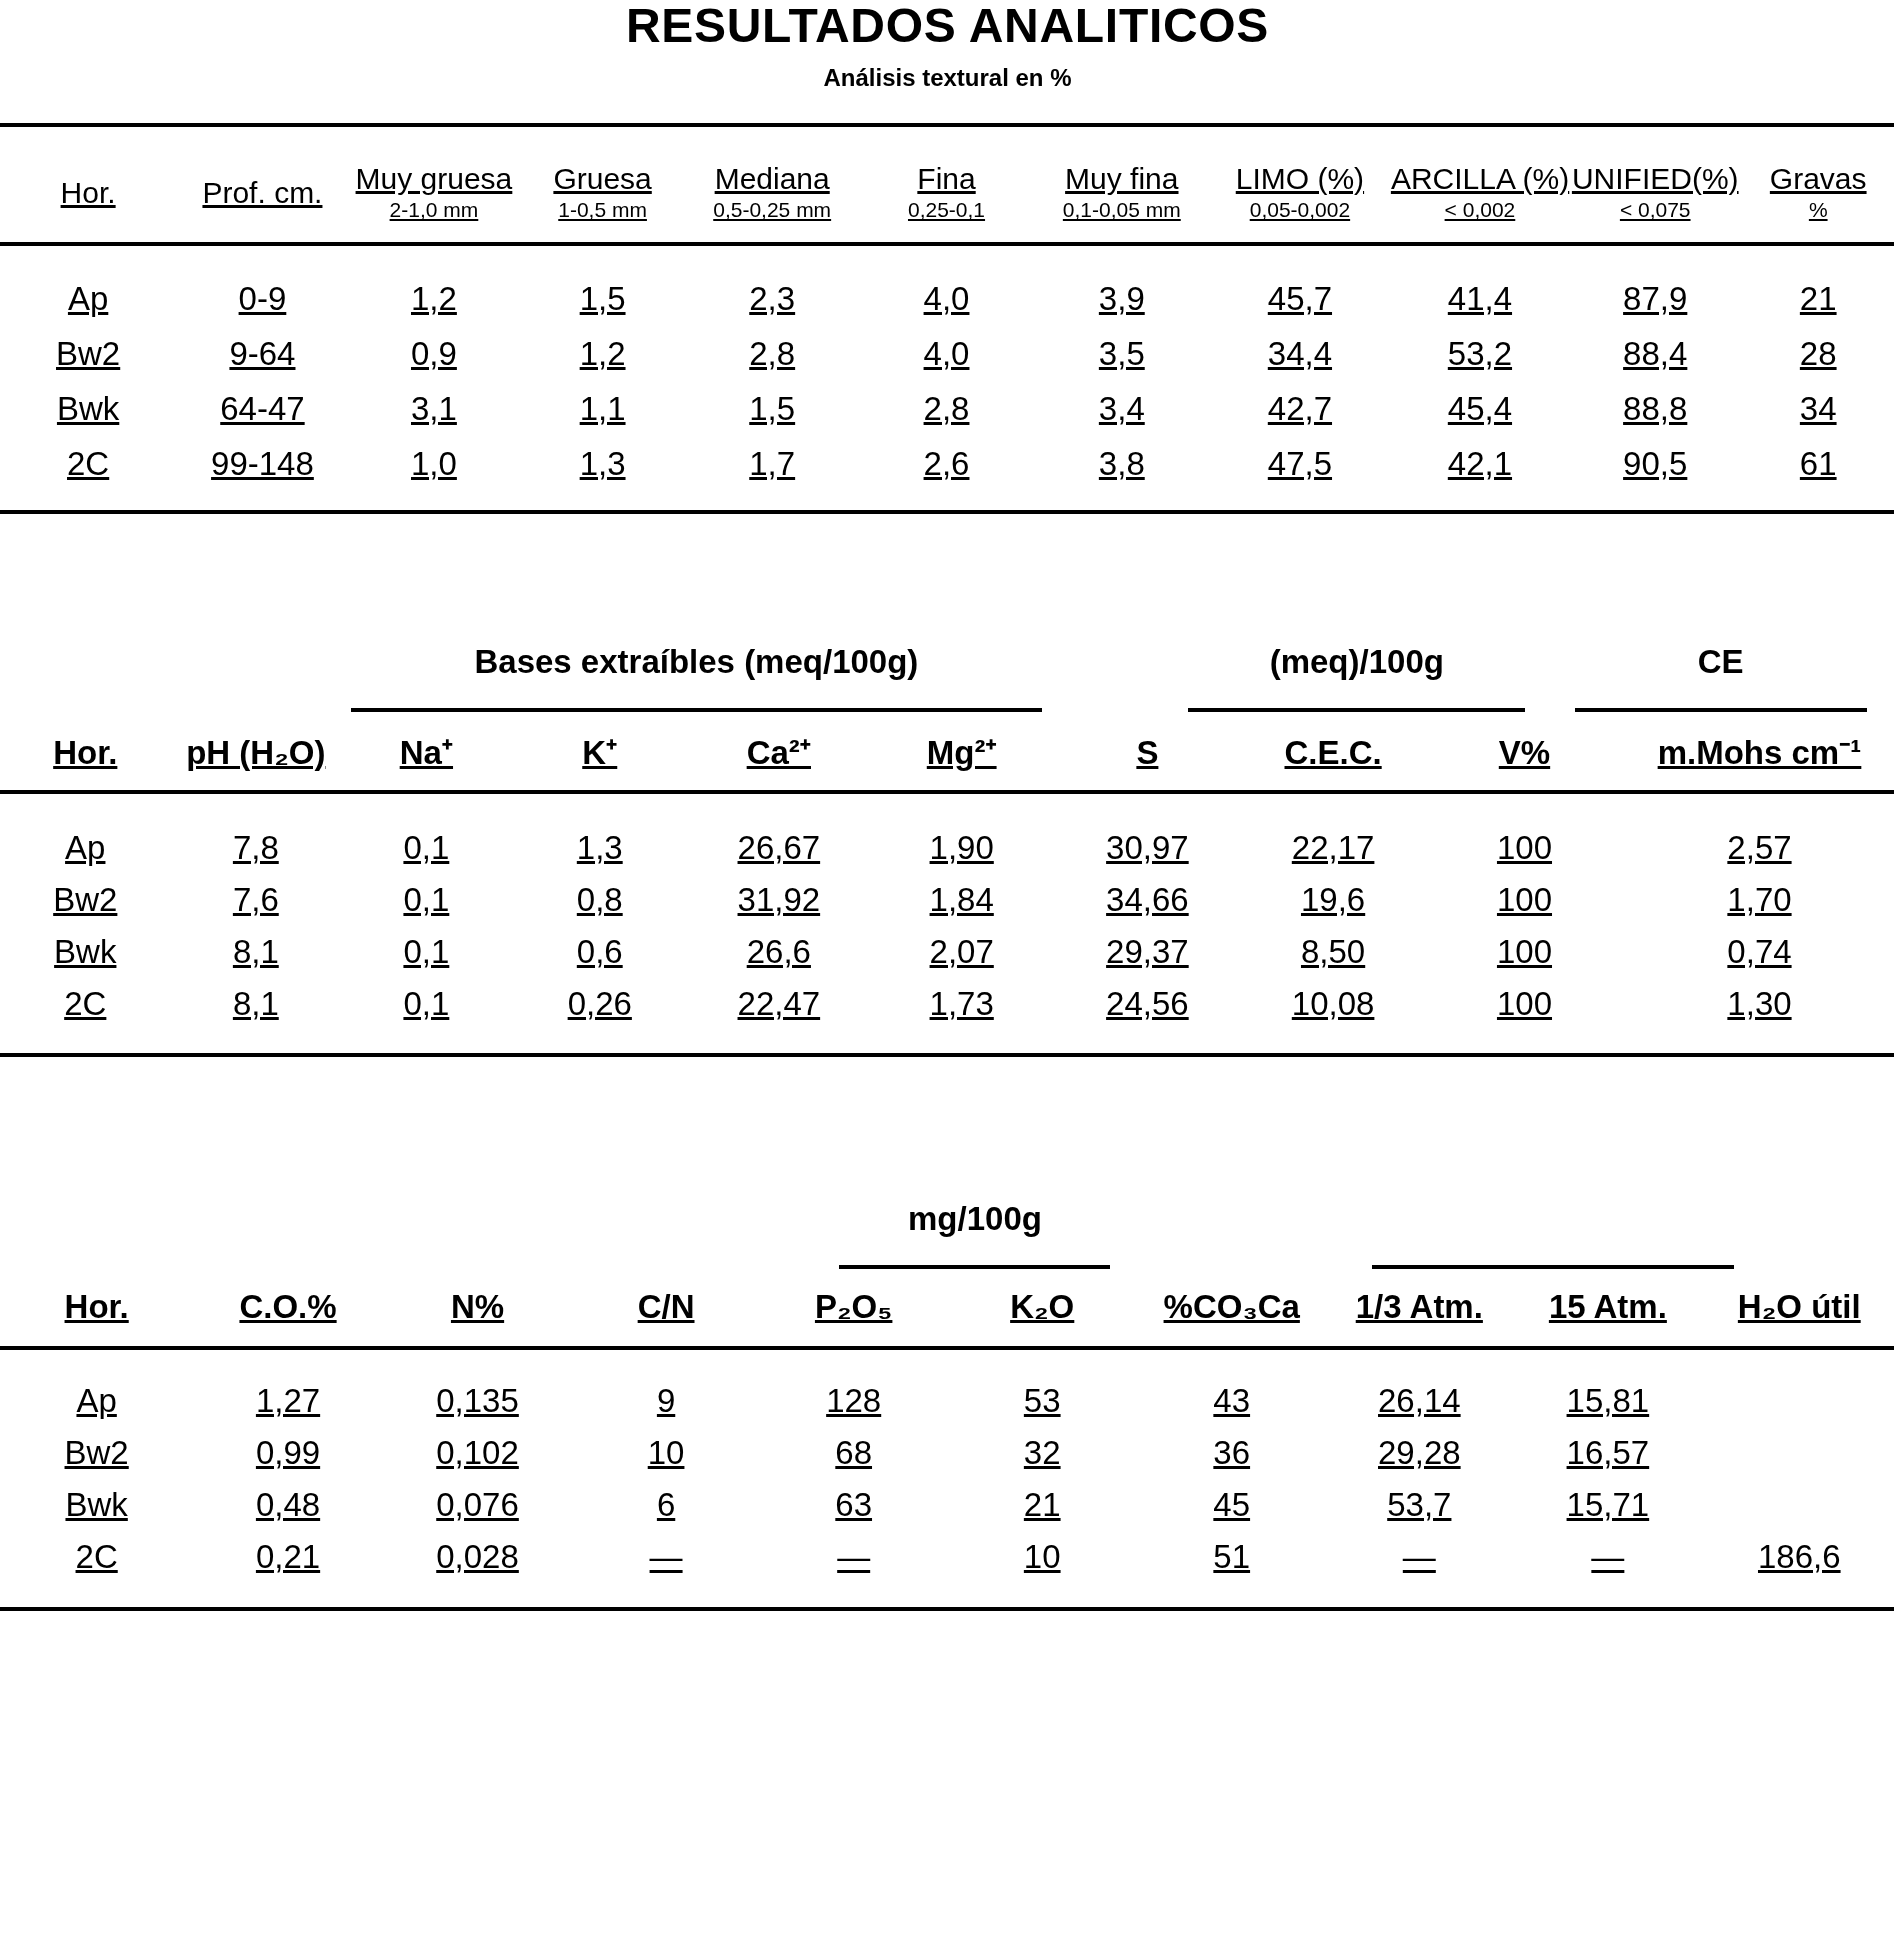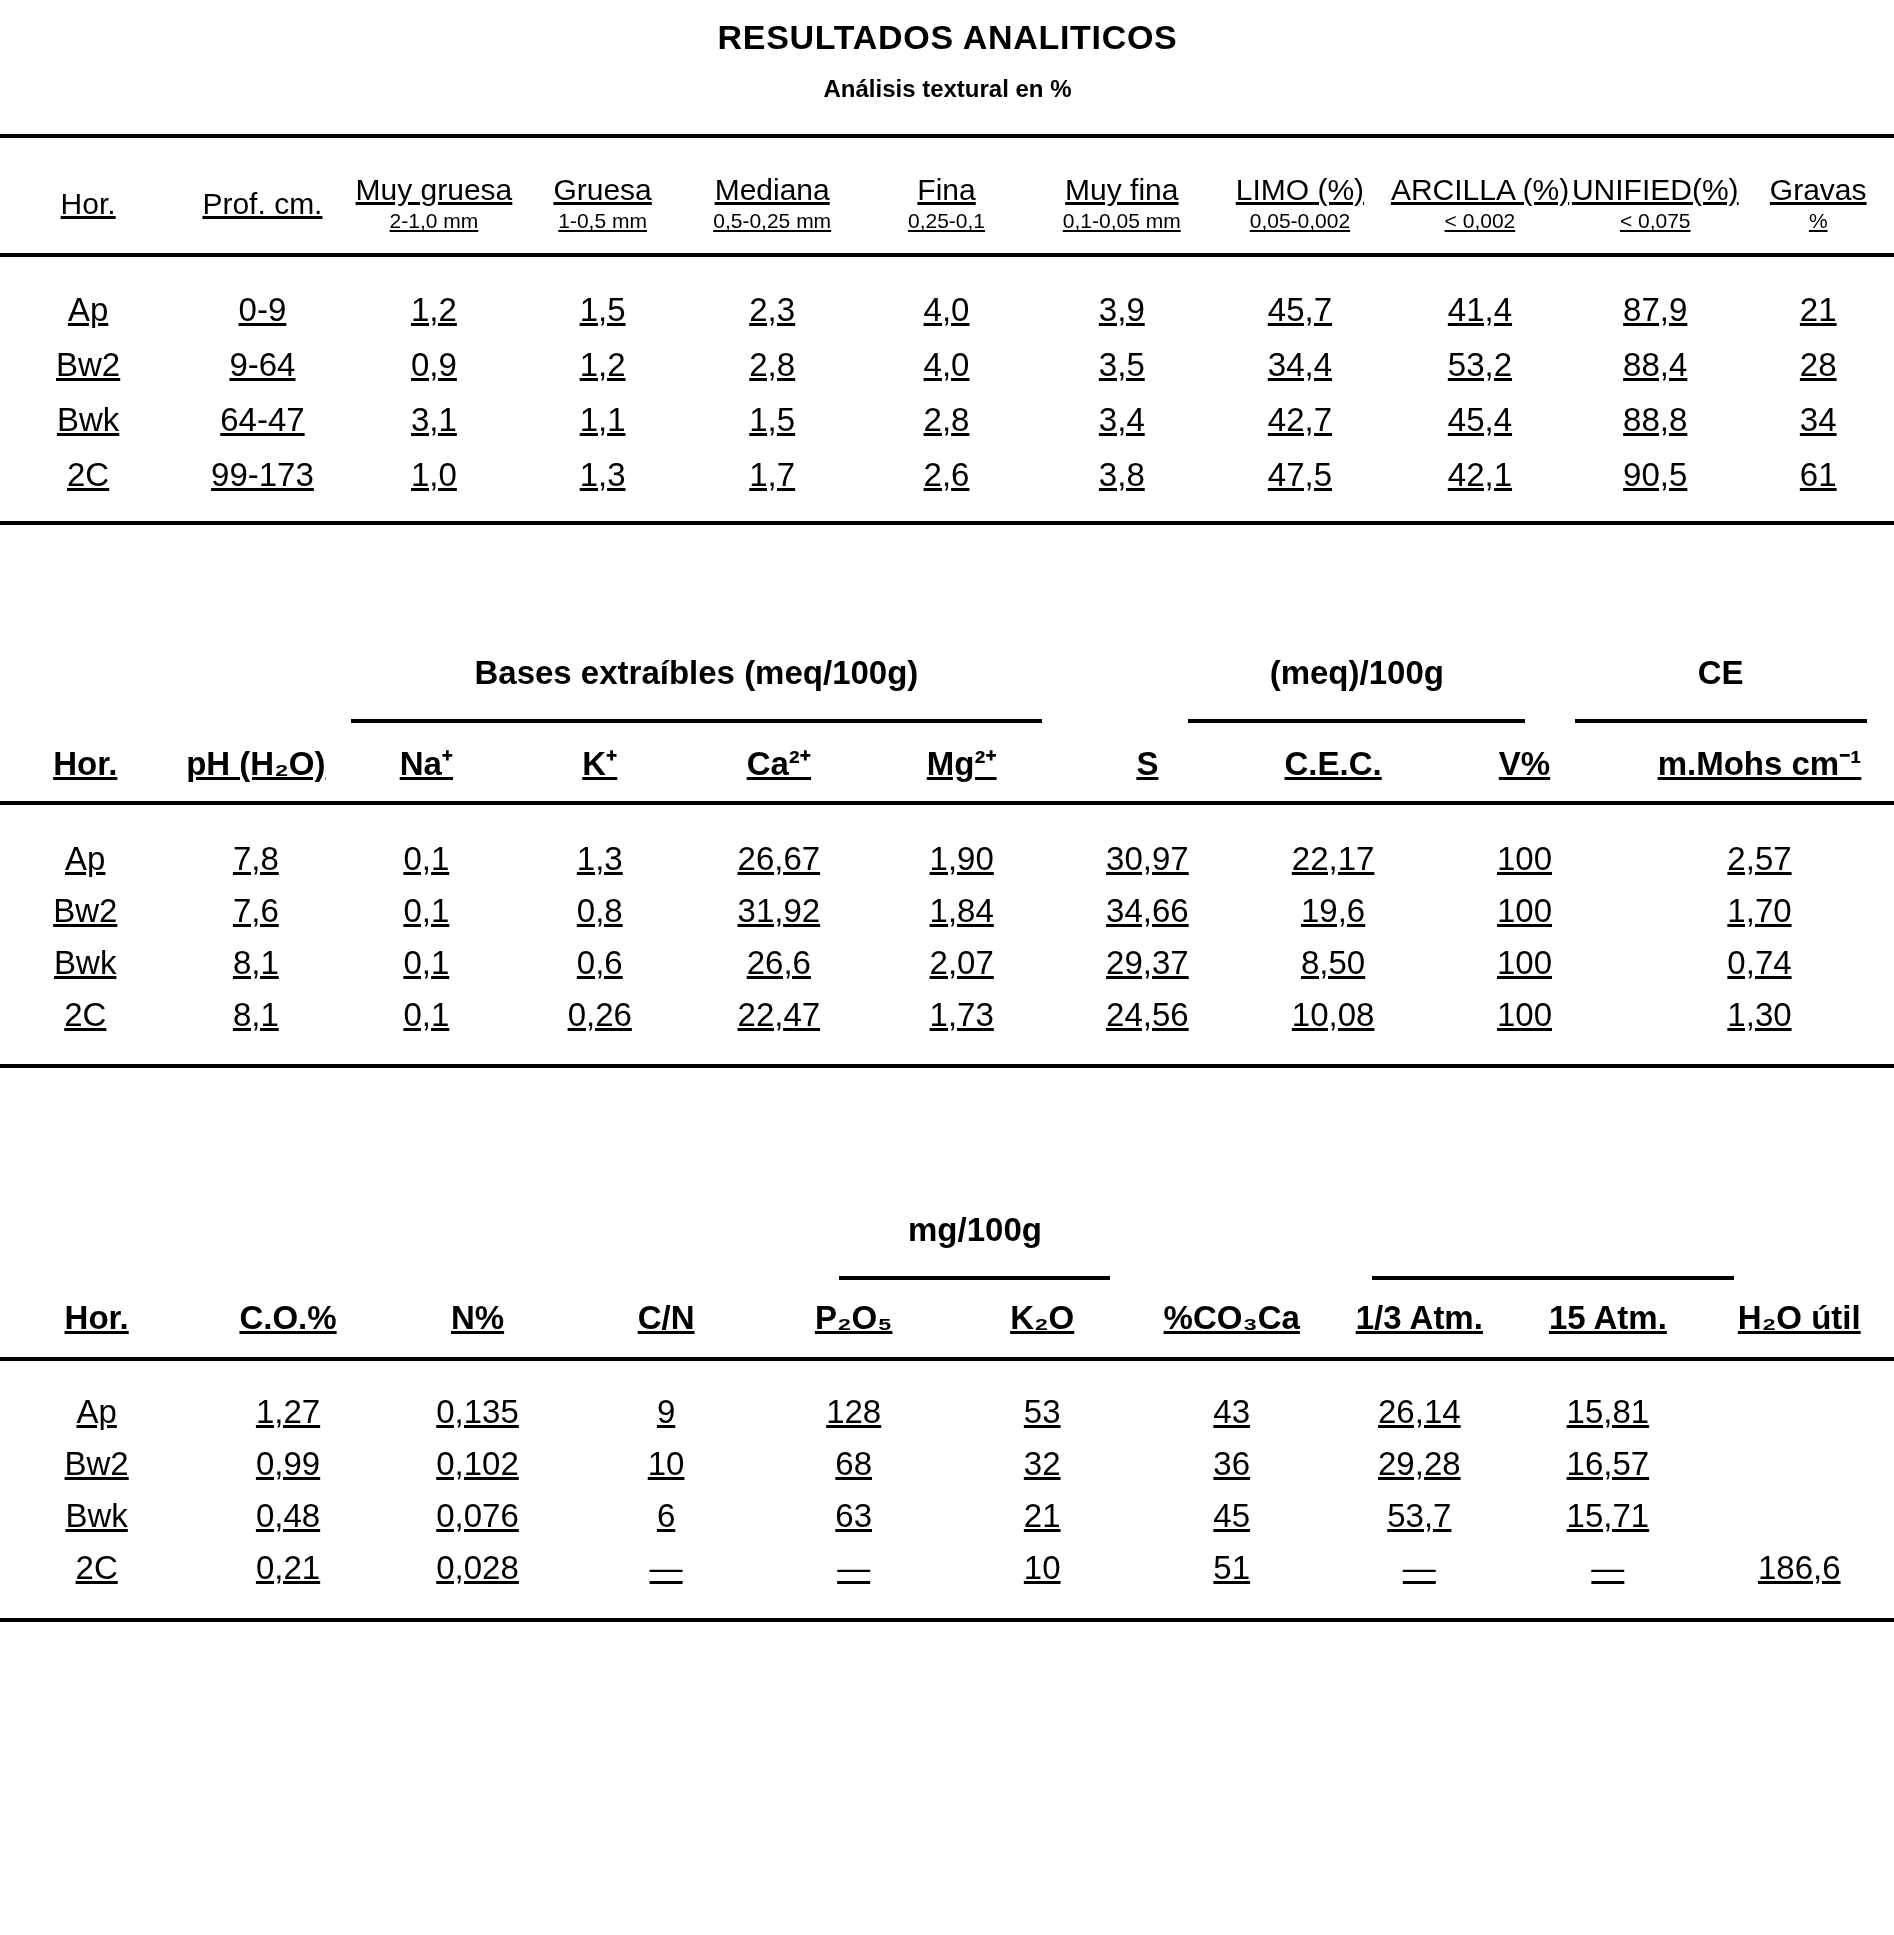--- a/index.html
+++ b/index.html
@@ -7,23 +7,23 @@
     width: 1895px;
     height: 1936px;
     background: #ffffff;
     color: #000000;
     font-family: "Liberation Sans", sans-serif;
     position: relative;
     overflow: hidden;
   }
   .title {
     margin: 0;
-    padding-top: 11px;
+    padding-top: 0;
     text-align: center;
-    font-size: 34px;
+    font-size: 48px;
     font-weight: 700;
     line-height: 52px;
     letter-spacing: 0.7px;
   }
   .subtitle {
     margin: 0;
     text-align: center;
     font-size: 24px;
     font-weight: 700;
     line-height: 51px;
@@ -185,21 +185,21 @@
         <td>1,5</td>
         <td>2,8</td>
         <td>3,4</td>
         <td>42,7</td>
         <td>45,4</td>
         <td>88,8</td>
         <td>34</td>
       </tr>
       <tr>
         <td>2C</td>
-        <td>99-173</td>
+        <td>99-148</td>
         <td>1,0</td>
         <td>1,3</td>
         <td>1,7</td>
         <td>2,6</td>
         <td>3,8</td>
         <td>47,5</td>
         <td>42,1</td>
         <td>90,5</td>
         <td>61</td>
       </tr>

